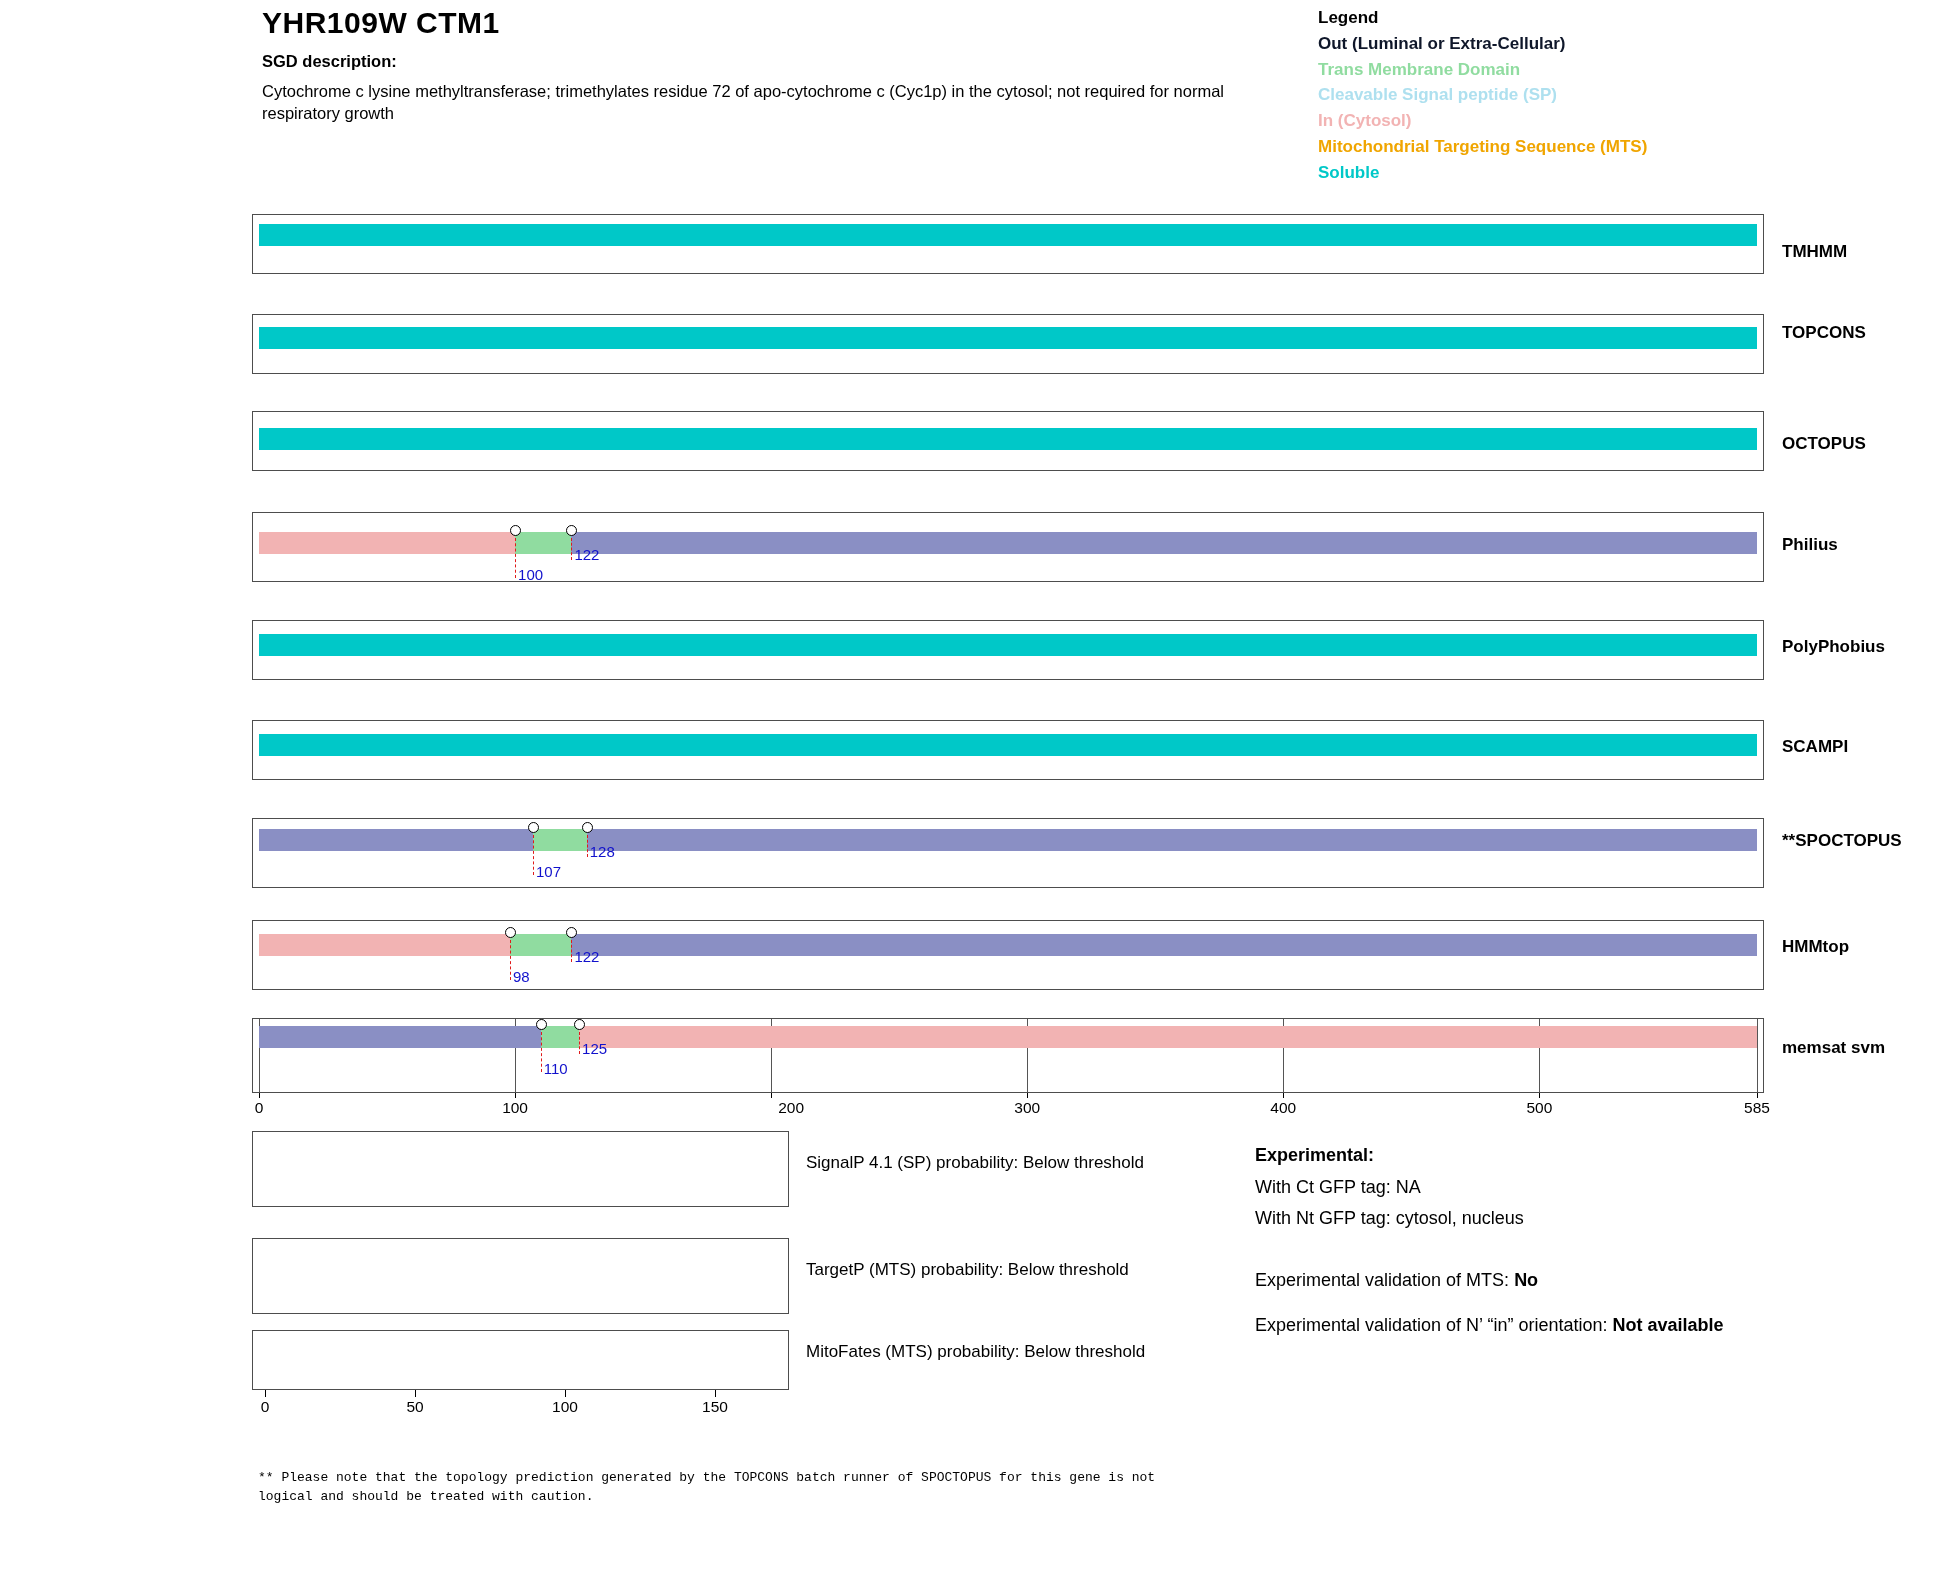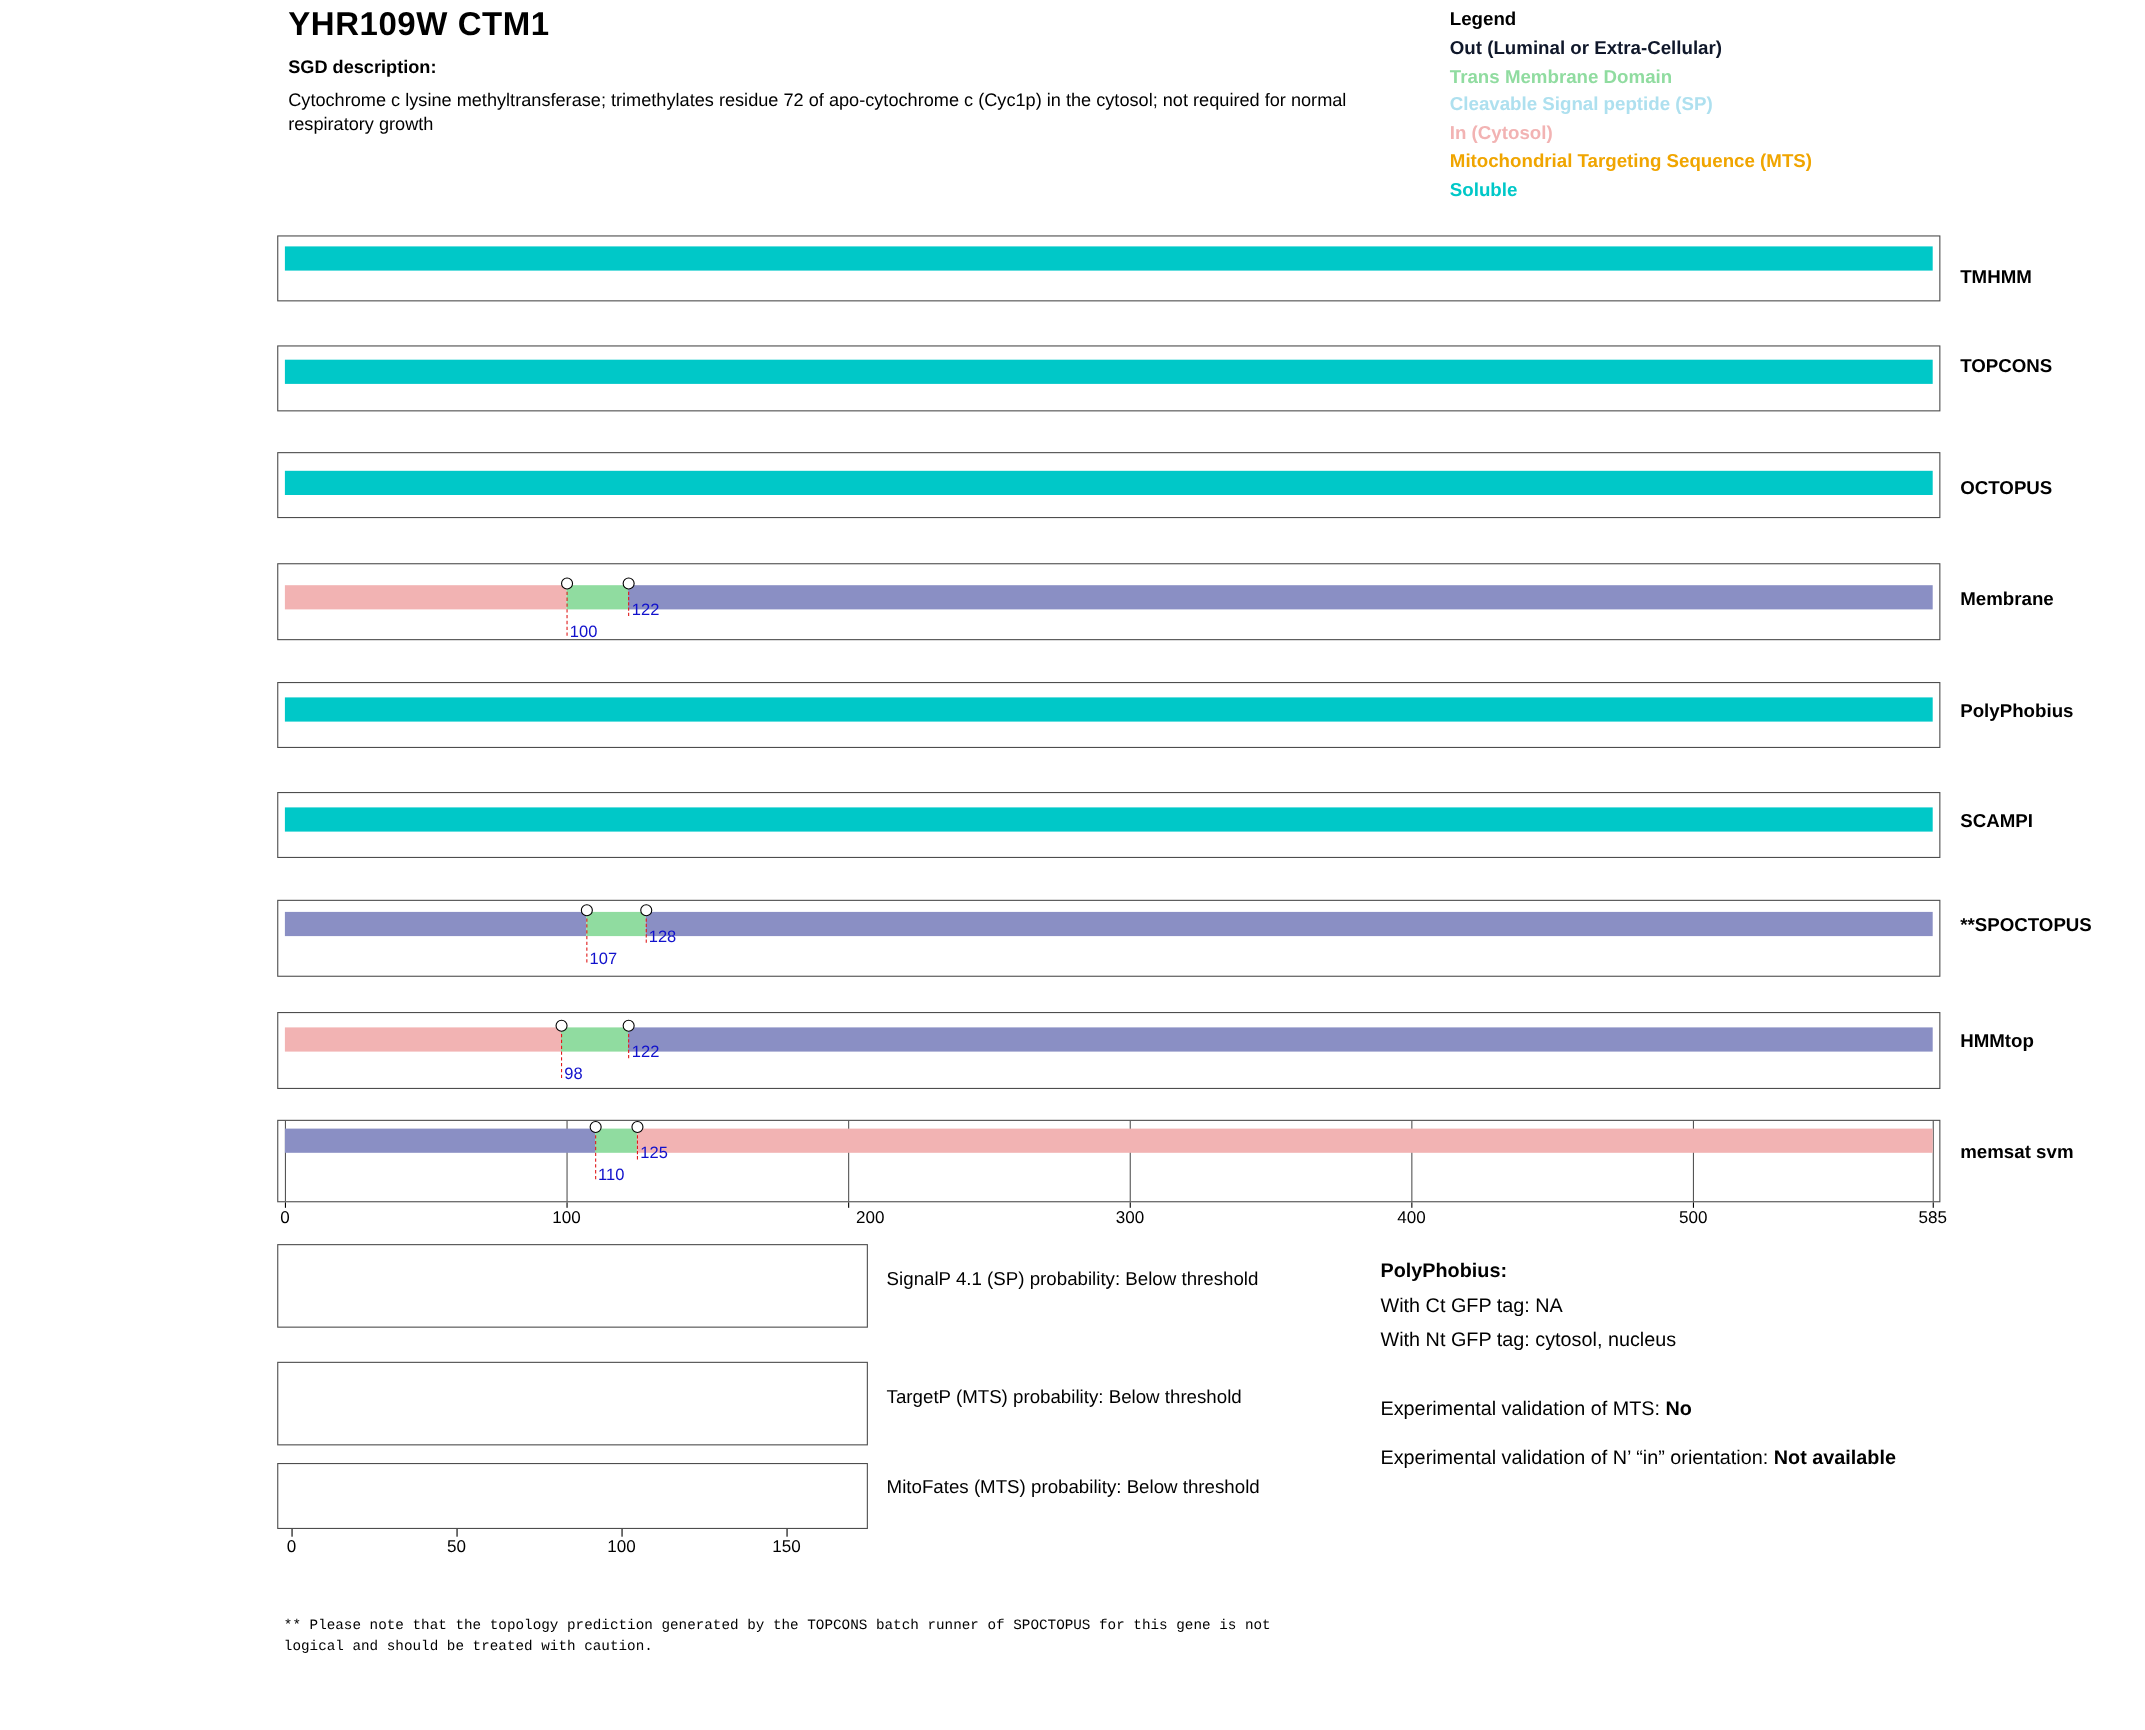--- a/index.html
+++ b/index.html
@@ -243,21 +243,21 @@
     <div class="tick-label" style="left: 0px;">0</div>
     <div class="tick" style="left: 150px;"></div>
     <div class="tick-label" style="left: 150px;">50</div>
     <div class="tick" style="left: 300px;"></div>
     <div class="tick-label" style="left: 300px;">100</div>
     <div class="tick" style="left: 450px;"></div>
     <div class="tick-label" style="left: 450px;">150</div>
   </div>
 
 <div id="localization">
-  <div class="loc-title">PolyPhobius:</div>
+  <div class="loc-title">Experimental:</div>
   <div>With Ct GFP tag: NA</div>
   <div>With Nt GFP tag: cytosol, nucleus</div>
   <div style="height:30px"></div>
   <div>
     <span>Experimental validation of MTS: </span><span class="loc-strong">No</span>
   </div>
   <div style="height:14px"></div>
   <div style="width:620px;">
     <span>Experimental validation of N’ “in” orientation: </span><span class="loc-strong">Not available</span>
   </div>
@@ -285,21 +285,21 @@
     <div class="seg" style="left: 0px; width: 256.068px; background: rgb(242, 179, 179);"></div>
     <div class="seg" style="left: 256.068px; width: 56.335px; background: rgb(144, 220, 160);"></div>
     <div class="seg" style="left: 312.403px; width: 1185.6px; background: rgb(138, 143, 196);"></div>
     <div class="marker" style="left: 251.068px;"></div>
     <div class="vline" style="left: 256.068px; top: 6px; height: 40px;"></div>
     <div class="vnum" style="left: 259.068px; top: 34px;">100</div>
     <div class="marker" style="left: 307.403px;"></div>
     <div class="vline" style="left: 312.403px; top: 6px; height: 22px;"></div>
     <div class="vnum" style="left: 315.403px; top: 14px;">122</div>
   </div>
-<div class="track-label" style="left: 1782px; top: 535px;">Membrane</div>
+<div class="track-label" style="left: 1782px; top: 535px;">Philius</div>
 <div class="track-box" style="top: 620px; height: 60px;"></div>
 <div class="track-bar" style="top: 634px;">
     <div class="seg" style="left: 0px; width: 1498px; background: rgb(0, 200, 200);"></div>
   </div>
 <div class="track-label" style="left: 1782px; top: 637px;">PolyPhobius</div>
 <div class="track-box" style="top: 720px; height: 60px;"></div>
 <div class="track-bar" style="top: 734px;">
     <div class="seg" style="left: 0px; width: 1498px; background: rgb(0, 200, 200);"></div>
   </div>
 <div class="track-label" style="left: 1782px; top: 737px;">SCAMPI</div>

